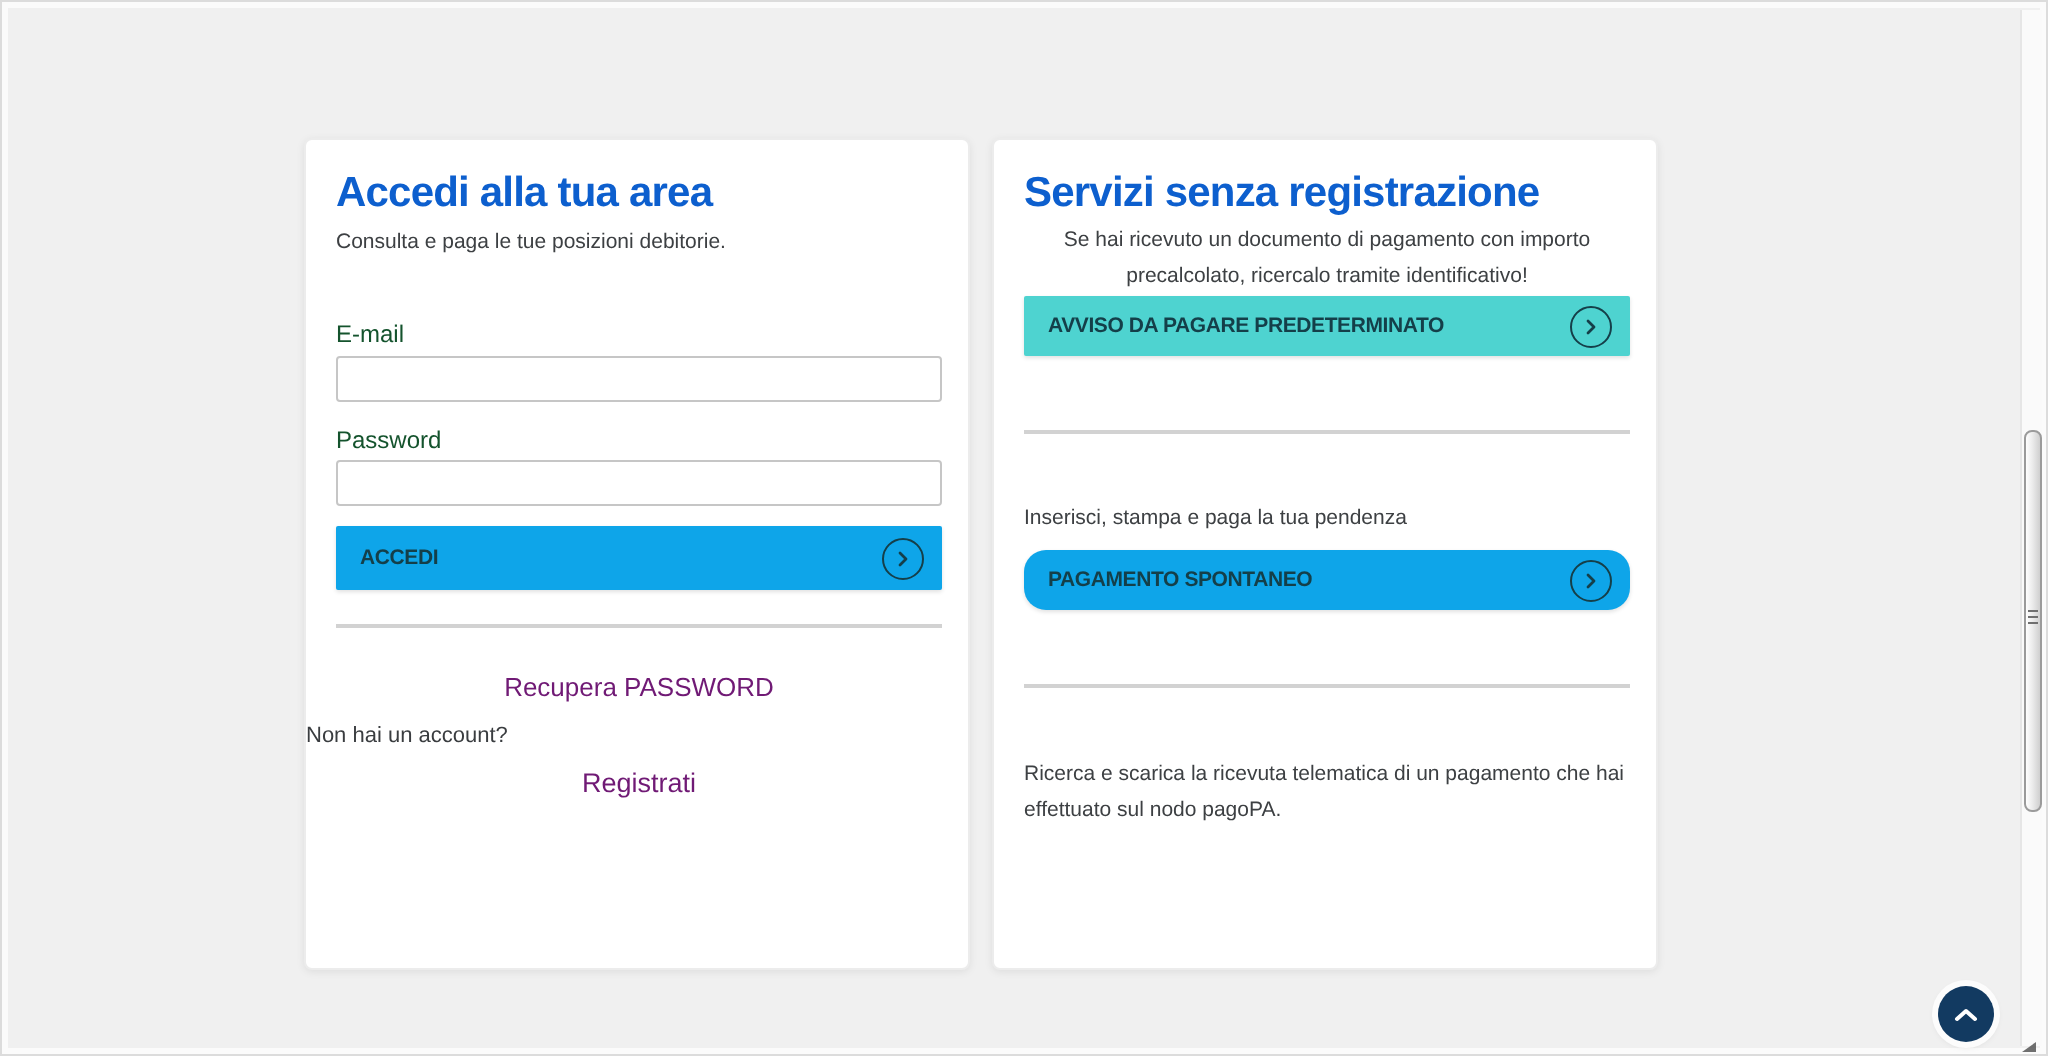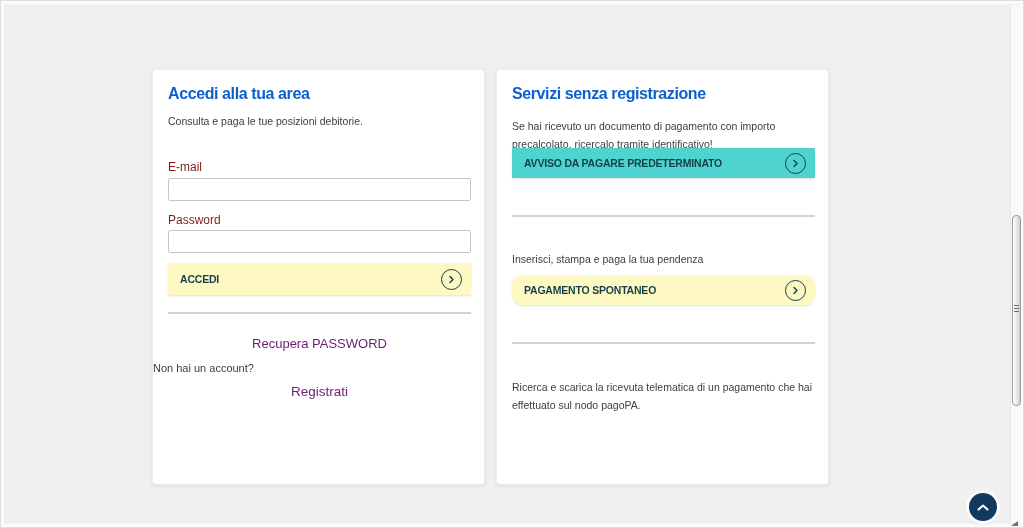--- a/index.html
+++ b/index.html
@@ -24,44 +24,44 @@
     position: relative;
     width: 333px; height: 416px;
     background: #ffffff;
     border: 1px solid #ececec;
     border-radius: 4px;
     box-shadow: 0 1px 4px rgba(0,0,0,0.08);
   }
   .card * { position: absolute; }
   .card-title {
     left: 15px; top: 15px; width: 305px;
-    font-size: 16px; font-weight: bold; letter-spacing: -0.4px;
+    font-size: 21px; font-weight: bold; letter-spacing: -0.4px;
     color: #0d5fce;
   }
   .small-text {
     left: 15px; width: 303px;
     font-size: 10.5px; line-height: 1.7; color: #3d4043;
   }
   .lc-sub { top: 43px; }
   .field-label {
-    left: 15px; font-size: 12px; color: #7f1d1d;
+    left: 15px; font-size: 12px; color: #14532d;
   }
   .lbl-email { top: 90px; }
   .lbl-password { top: 143px; }
   .text-input {
     left: 15px; width: 303px; height: 23px;
     border: 1px solid #c6c6c6; border-radius: 2px;
     background: #fff; font-size: 12px; padding: 0 6px;
     color: #333; outline: none;
   }
   .inp-email { top: 108px; }
   .inp-password { top: 160px; }
   .teal-btn {
     left: 15px; width: 303px;
-    background: #fef9c3;
+    background: #0ea5e9;
     border: none; border-radius: 1px;
     display: flex; align-items: center; justify-content: space-between;
     padding: 0 9px 0 12px;
     cursor: pointer;
     box-shadow: 0 1px 2px rgba(0,0,0,0.12);
   }
   .teal-btn.light { background: #4ed3d0; gap: 34px; }
   .btn-label {
     position: static;
     font-size: 10.5px; font-weight: bold; letter-spacing: -0.2px;
@@ -81,21 +81,21 @@
   .center-link {
     left: 0; width: 333px; text-align: center;
     font-size: 13px; color: #701a75; cursor: pointer;
   }
   .lnk-recover { top: 266px; }
   .lc-noaccount {
     left: 0; width: 333px; top: 292px; 
     font-size: 11px; color: #3a3d40;
   }
   .lnk-register { top: 314px; font-size: 13.5px; }
-  .sc-intro { top: 48px; }
+  .sc-intro { top: 42px; text-align: center; }
   .btn-s1 { top: 78px;  height: 30px; }
   .sc-div1 { top: 145px; }
   .sc-desc2 { top: 181px; }
   .btn-s2 { top: 205px; height: 30px; border-radius: 11px; }
   .sc-div2 { top: 272px; }
   .sc-desc3 { top: 309px; }
   .btn-s3 { top: 348px; height: 30px; }
 
   
   .scroll-track {

